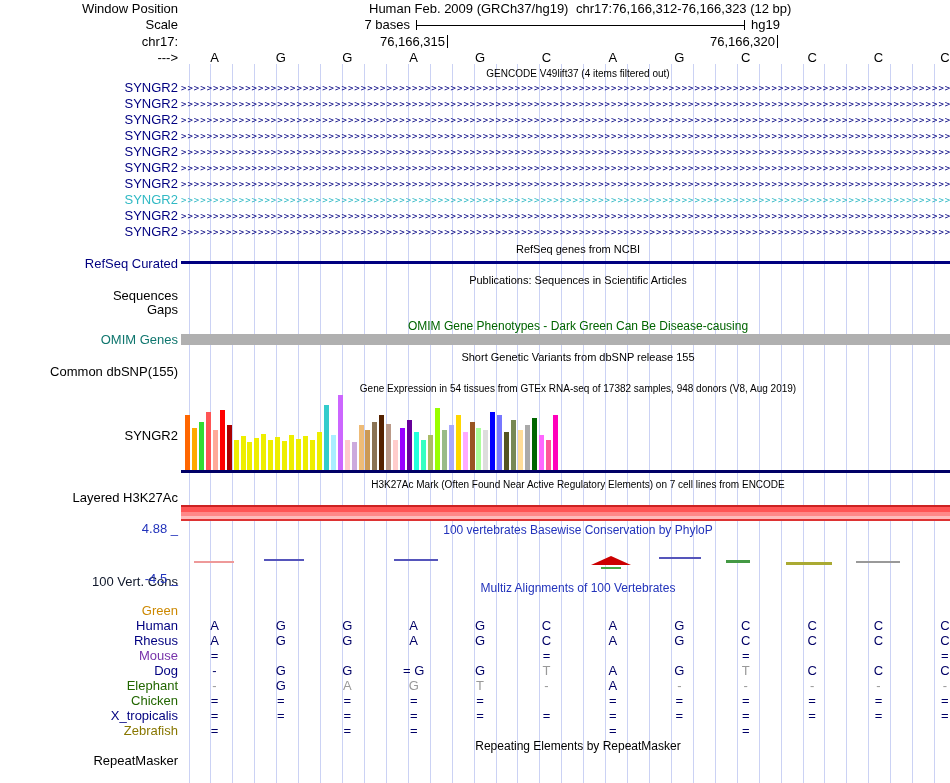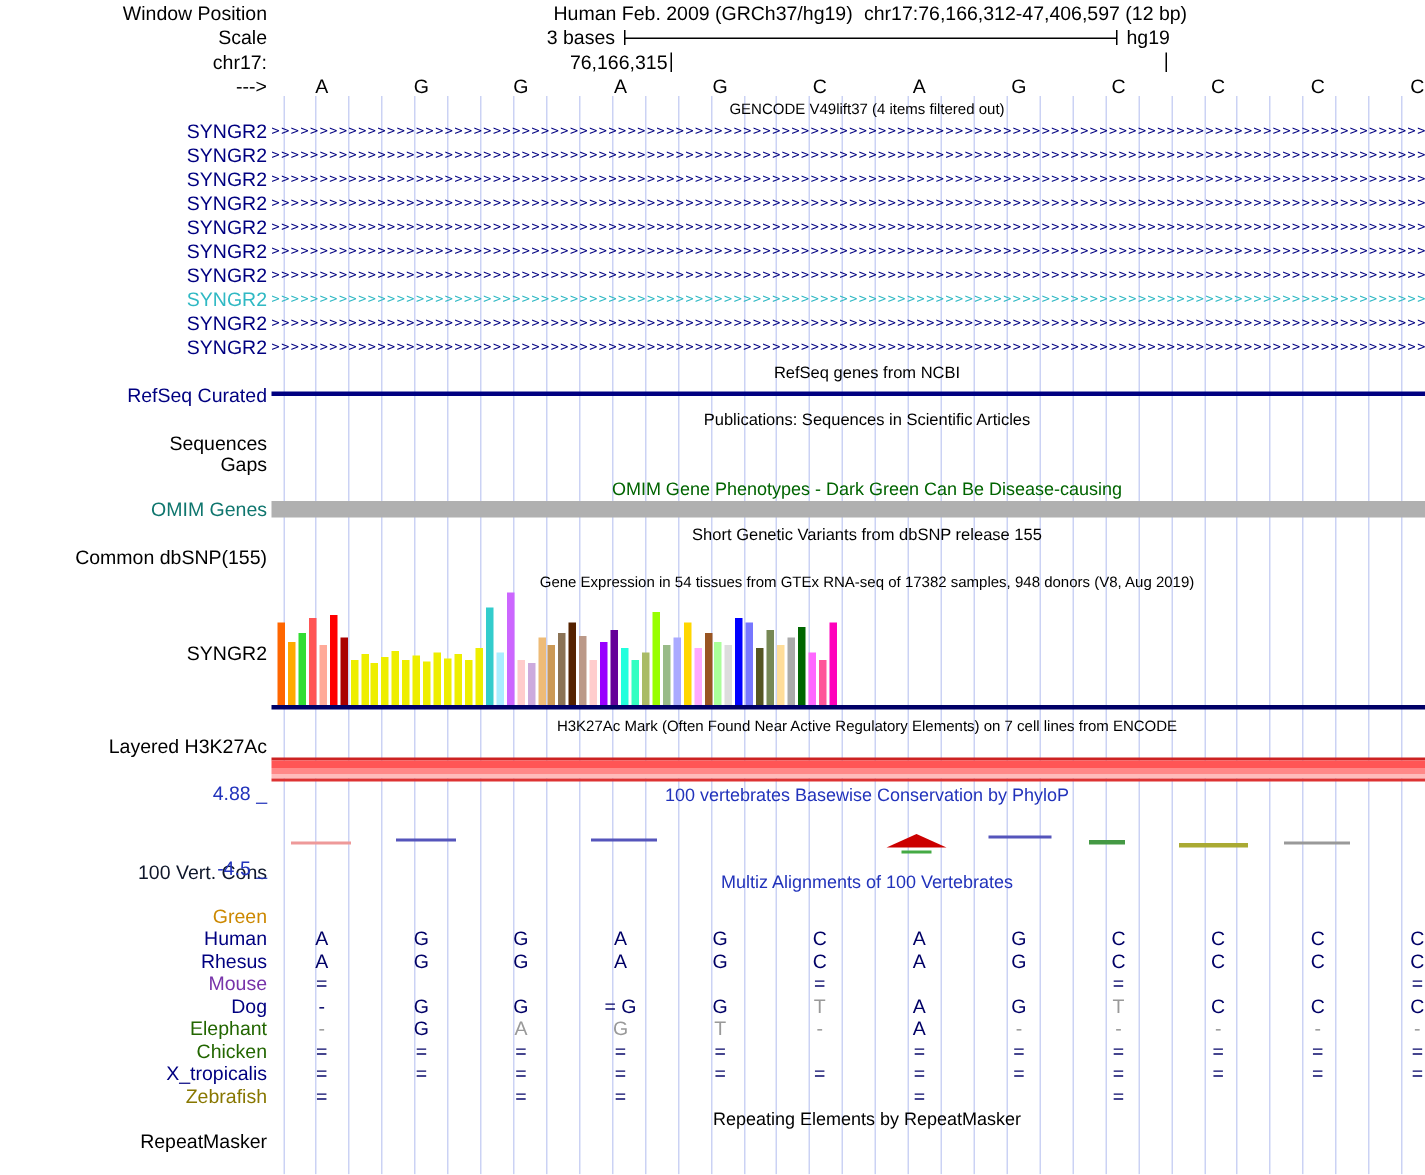--- a/index.html
+++ b/index.html
@@ -62,32 +62,33 @@
       <div class="gridline" style="left: 818.4px;"></div>
       <div class="gridline" style="left: 840.33px;"></div>
       <div class="gridline" style="left: 862.26px;"></div>
       <div class="gridline" style="left: 884.19px;"></div>
       <div class="gridline" style="left: 906.12px;"></div>
       <div class="gridline" style="left: 928.05px;"></div>
     </div>
 
   <div class="lbl" style="top:1px">Window Position</div>
   <div class="hdr" style="top:1px;left:341px">Human Feb. 2009 (GRCh37/hg19)</div>
-  <div class="hdr" style="top:1px;left:548px">chr17:76,166,312-47,406,597 (12 bp)</div>
+  <div class="hdr" style="top:1px;left:548px">chr17:76,166,312-76,166,323 (12 bp)</div>
 
   <div class="lbl" style="top:17px">Scale</div>
-  <div class="hdr" style="top:17px;left:240px;width:142px;text-align:right">3 bases</div>
+  <div class="hdr" style="top:17px;left:240px;width:142px;text-align:right">7 bases</div>
   <div class="hline" style="top:25px;left:388px;width:328px"></div>
   <div class="tick" style="top:20px;left:388px;height:10px"></div>
   <div class="tick" style="top:20px;left:716px;height:10px"></div>
   <div class="hdr" style="top:17px;left:723px">hg19</div>
 
   <div class="lbl" style="top:34px">chr17:</div>
   <div class="hdr" style="top:34px;left:0;width:417px;text-align:right">76,166,315</div>
   <div class="tick" style="top:35px;left:419px;height:13px"></div>
+  <div class="hdr" style="top:34px;left:0;width:747px;text-align:right">76,166,320</div>
   <div class="tick" style="top:35px;left:749px;height:13px"></div>
 
   <div class="lbl" style="top:50px">---&gt;</div>
   <div id="base-row">
       <div class="base-cell" style="left: 153px; top: 50px;">A</div>
       <div class="base-cell" style="left: 219.4px; top: 50px;">G</div>
       <div class="base-cell" style="left: 285.8px; top: 50px;">G</div>
       <div class="base-cell" style="left: 352.2px; top: 50px;">A</div>
       <div class="base-cell" style="left: 418.6px; top: 50px;">G</div>
       <div class="base-cell" style="left: 485px; top: 50px;">C</div>

